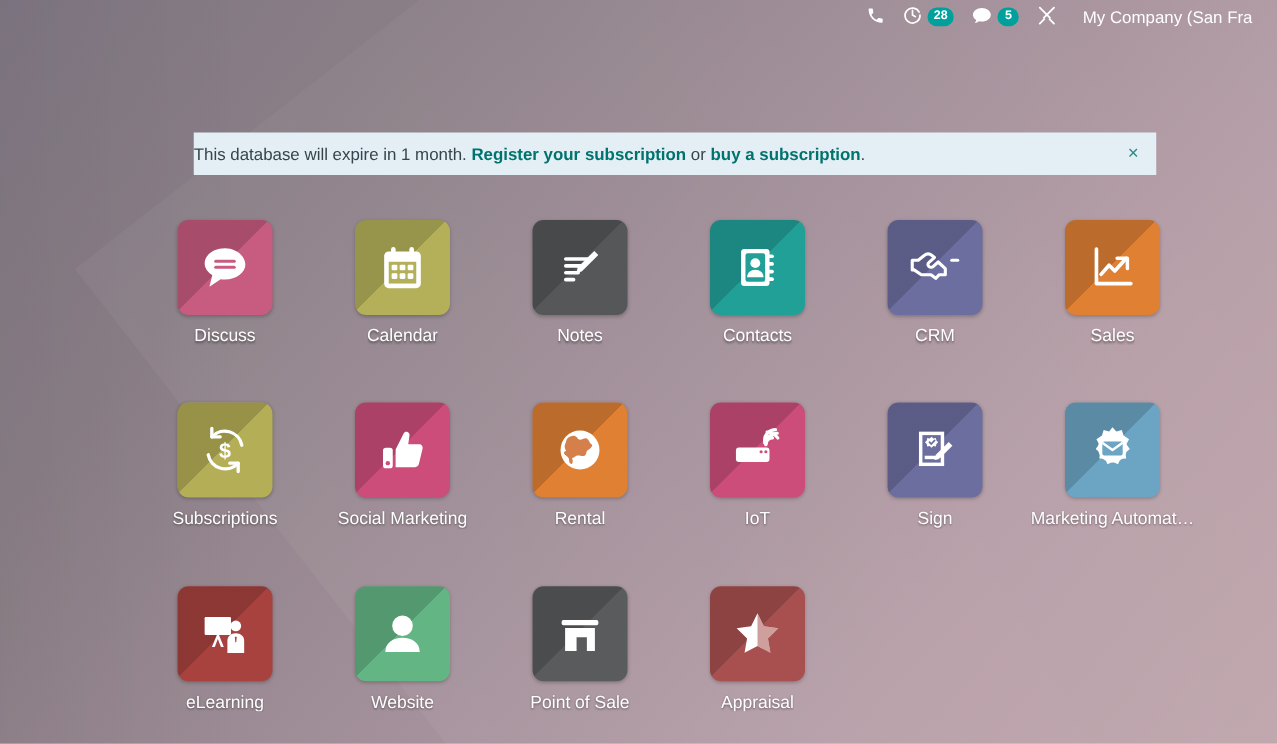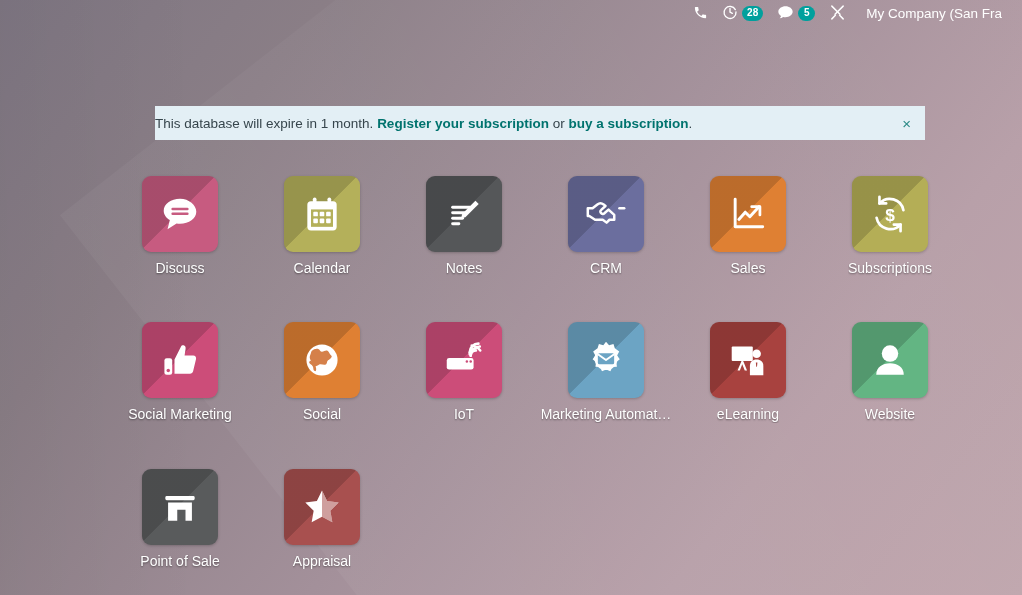--- a/index.html
+++ b/index.html
@@ -261,20 +261,37 @@
           <rect x="10" y="21" width="18" height="3.2" rx="1.6"></rect>
           <rect x="10" y="27" width="14" height="3.2" rx="1.6"></rect>
           <rect x="10" y="33" width="10" height="3.2" rx="1.6"></rect>
           <path d="M36.5 9.5l3.5 3.5-14.5 14.5-4.6 1.1 1.1-4.6z"></path>
         </svg>
       </span>
     </span>
     <span class="app-label">Notes</span>
   </a>
 
+  <a class="app" href="#">
+    <span class="tile" style="background: rgb(33, 160, 152);">
+      <span>
+        <svg width="42" height="42" viewBox="0 0 48 48" fill="#fff">
+          <rect x="9" y="7" width="26" height="34" rx="3"></rect>
+          <rect x="13" y="11" width="18" height="26" rx="2" fill="#21a098"></rect>
+          <circle cx="22" cy="20" r="4.5" fill="#fff"></circle>
+          <path d="M14.5 33c0-4.4 3.4-7 7.5-7s7.5 2.6 7.5 7z" fill="#fff"></path>
+          <rect x="33" y="12" width="6" height="3.4" rx="1.7"></rect>
+          <rect x="33" y="19" width="6" height="3.4" rx="1.7"></rect>
+          <rect x="33" y="26" width="6" height="3.4" rx="1.7"></rect>
+          <rect x="33" y="33" width="6" height="3.4" rx="1.7"></rect>
+        </svg>
+      </span>
+    </span>
+    <span class="app-label">Contacts</span>
+  </a>
 
   <a class="app" href="#">
     <span class="tile" style="background: rgb(107, 110, 158);">
       <span>
         <svg width="46" height="46" viewBox="0 0 48 48" fill="none" stroke="#fff" stroke-width="2.6" stroke-linejoin="round" stroke-linecap="round">
           <path d="M5 18h5l5-4c2-1.6 4.5-1.6 6.5 0l2 1.7-4.5 4c-1.2 1-1.2 2.6 0 3.5 1 .9 2.6.8 3.6-.2l4-3.6 6 5.6v5h-5l-3 3-4-3h-8l-6-4H5z"></path>
           <path d="M43 18h-5"></path>
         </svg>
       </span>
     </span>
@@ -325,21 +342,21 @@
   <a class="app" href="#">
     <span class="tile" style="background: rgb(223, 128, 51);">
       <span>
         <svg width="44" height="44" viewBox="0 0 48 48">
           <circle cx="24" cy="24" r="17" fill="#fff"></circle>
           <path d="M13 14c2-2 5-3 7-2s2 3 4 3 4-2 6-1 2 4 4 5-1 4-3 5-1 4-3 5-5-1-7 0-4 3-6 2-2-4-3-6-2-4-1-6 1-4 2-5z" fill="#d5804a"></path>
           <path d="M10 27c1 2 3 2 4 4s0 4 2 5 2-3 1-5-3-3-4-5-3-1-3 1z" fill="#d5804a"></path>
         </svg>
       </span>
     </span>
-    <span class="app-label">Social</span>
+    <span class="app-label">Rental</span>
   </a>
 
   <a class="app" href="#">
     <span class="tile" style="background: rgb(204, 77, 121);">
       <span>
         <svg width="46" height="46" viewBox="0 0 48 48" fill="none">
           <rect x="6" y="22" width="28" height="12" rx="2.5" fill="#fff"></rect>
           <circle cx="27" cy="25.5" r="1.3" fill="#cc4d79"></circle>
           <circle cx="31" cy="25.5" r="1.3" fill="#cc4d79"></circle>
           <g stroke="#fff" stroke-width="2.6" stroke-linecap="round">
@@ -350,20 +367,36 @@
           <g stroke="#fff" stroke-width="2.8" stroke-linecap="round" fill="none">
             <path d="M30 18c0-3.3 2.7-6 6-6"></path>
             <path d="M33 14c0-5 4-9 9-9" transform="translate(-3,2)"></path>
           </g>
         </svg>
       </span>
     </span>
     <span class="app-label">IoT</span>
   </a>
 
+  <a class="app" href="#">
+    <span class="tile" style="background: rgb(107, 110, 158);">
+      <span>
+        <svg width="44" height="44" viewBox="0 0 48 48">
+          <rect x="10" y="8" width="22" height="30" fill="#fff"></rect>
+          <rect x="13" y="11" width="16" height="24" fill="#6b6e9e"></rect>
+          <path d="M21 12.5l1.6 1.5 2.2-.4.4 2.2 1.6 1.5-1.6 1.5-.4 2.2-2.2-.4-1.6 1.5-1.6-1.5-2.2.4-.4-2.2-1.6-1.5 1.6-1.5.4-2.2 2.2.4z" fill="#fff"></path>
+          <path d="M19.2 17.2l1.5 1.6 3-3.2" stroke="#6b6e9e" stroke-width="1.5" fill="none" stroke-linecap="round"></path>
+          <rect x="15" y="29" width="12" height="3" fill="#fff"></rect>
+          <path d="M36 17l3.2 3.2-11 11-4.2 1 1-4.2z" fill="#fff"></path>
+          <path d="M23.5 32.8l4.2-1-3.2-3.2z" fill="#fff"></path>
+        </svg>
+      </span>
+    </span>
+    <span class="app-label">Sign</span>
+  </a>
 
 
   <a class="app" href="#">
     <span class="tile" style="background: rgb(108, 164, 196);">
       <span>
         <svg width="46" height="46" viewBox="0 0 48 48" fill="#fff">
           <path d="M24 5l3.2 3.6 4.6-1.4 1.4 4.6L37.8 15l-2.2 4.3 2.8 3.9-3.6 3 .6 4.8-4.8.4-2 4.4-4.4-2-4.4 2-2-4.4-4.8-.4.6-4.8-3.6-3 2.8-3.9L10.6 15l4.6-3.2 1.4-4.6L21.2 8.6z"></path>
           <circle cx="24" cy="22.5" r="12" fill="#fff"></circle>
           <rect x="15.5" y="17" width="17" height="11.5" rx="1.6" fill="#6ca4c4"></rect>
           <path d="M15.5 18l8.5 6 8.5-6" stroke="#fff" stroke-width="2.1" fill="none" stroke-linejoin="round"></path>

